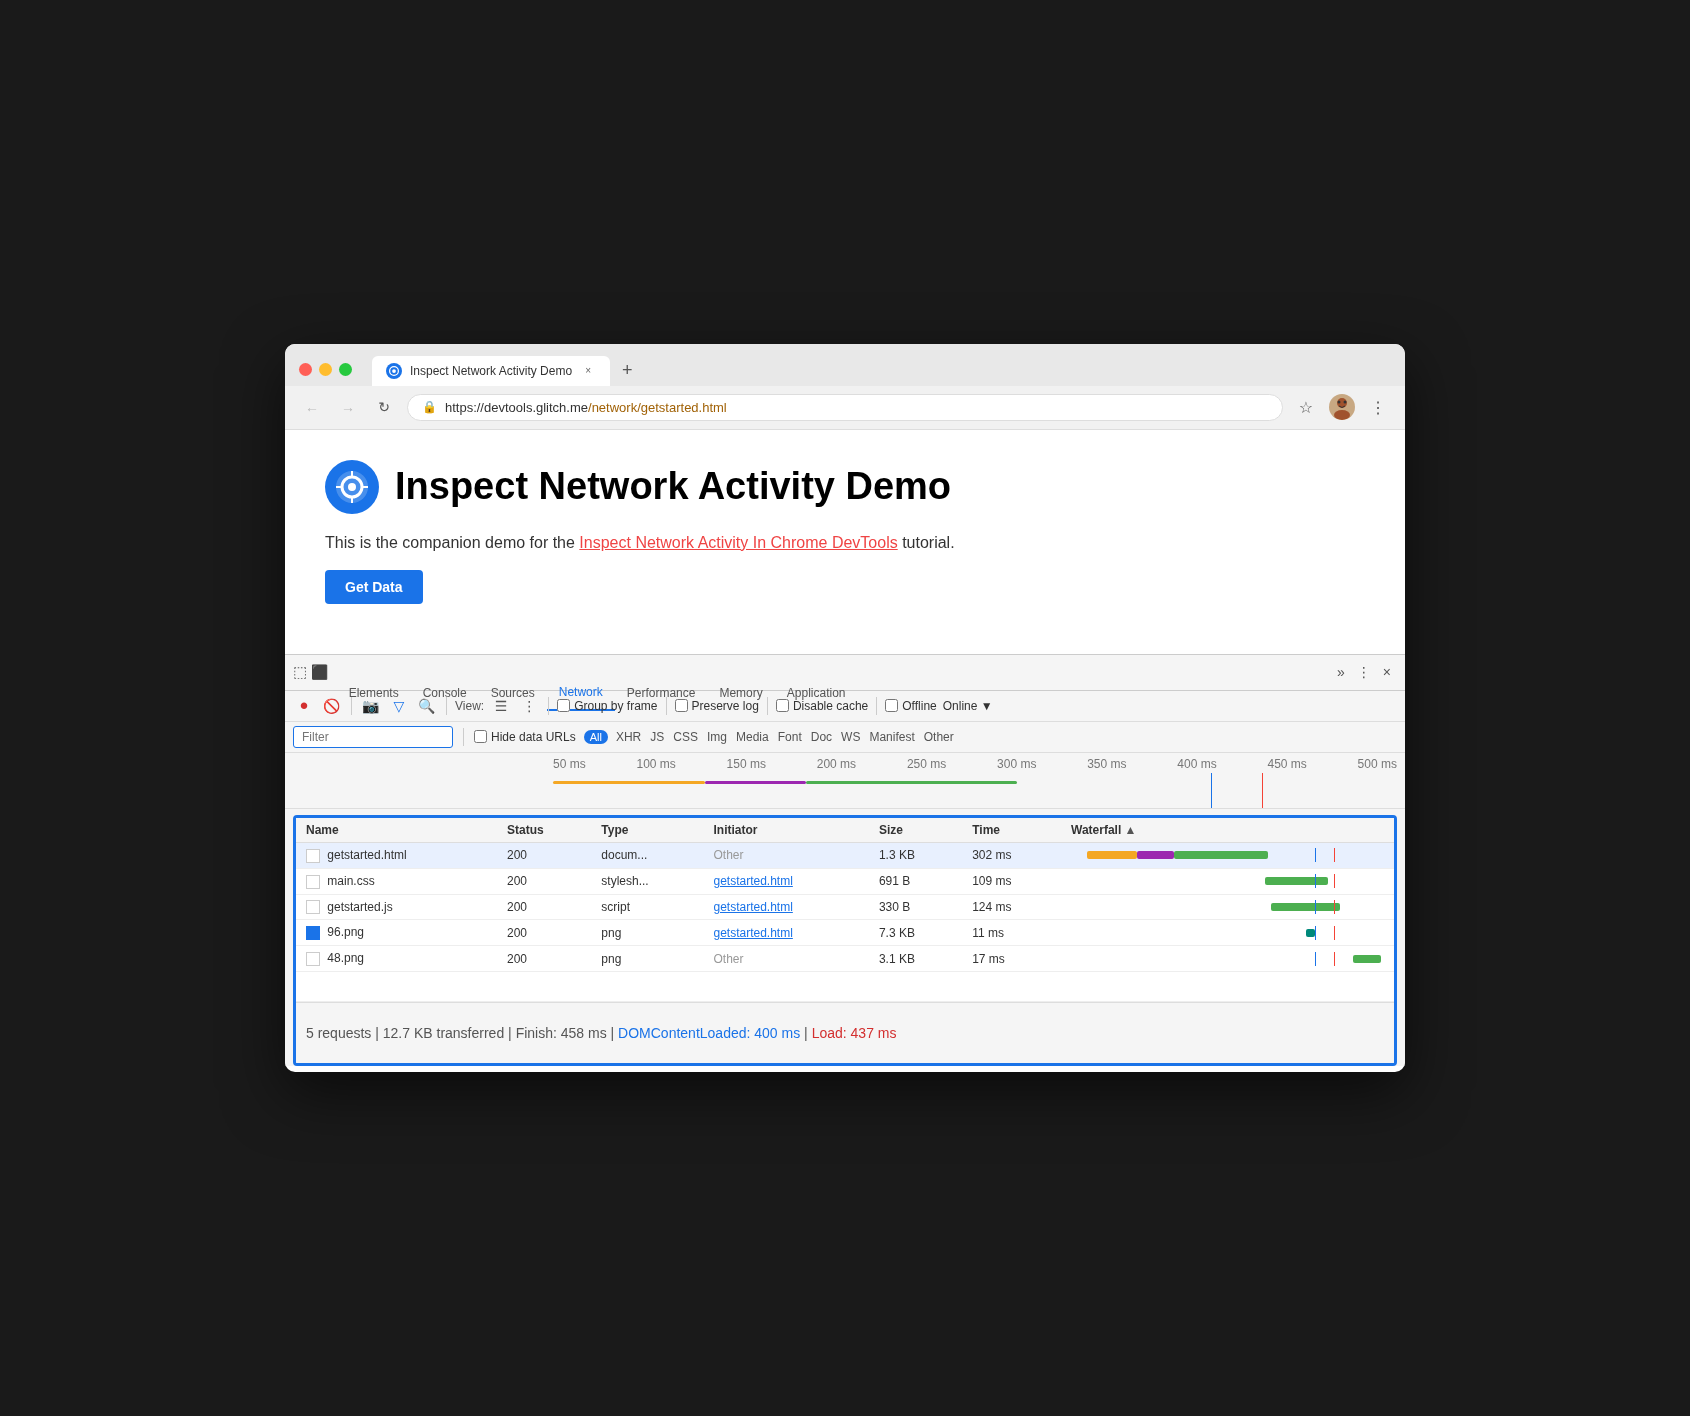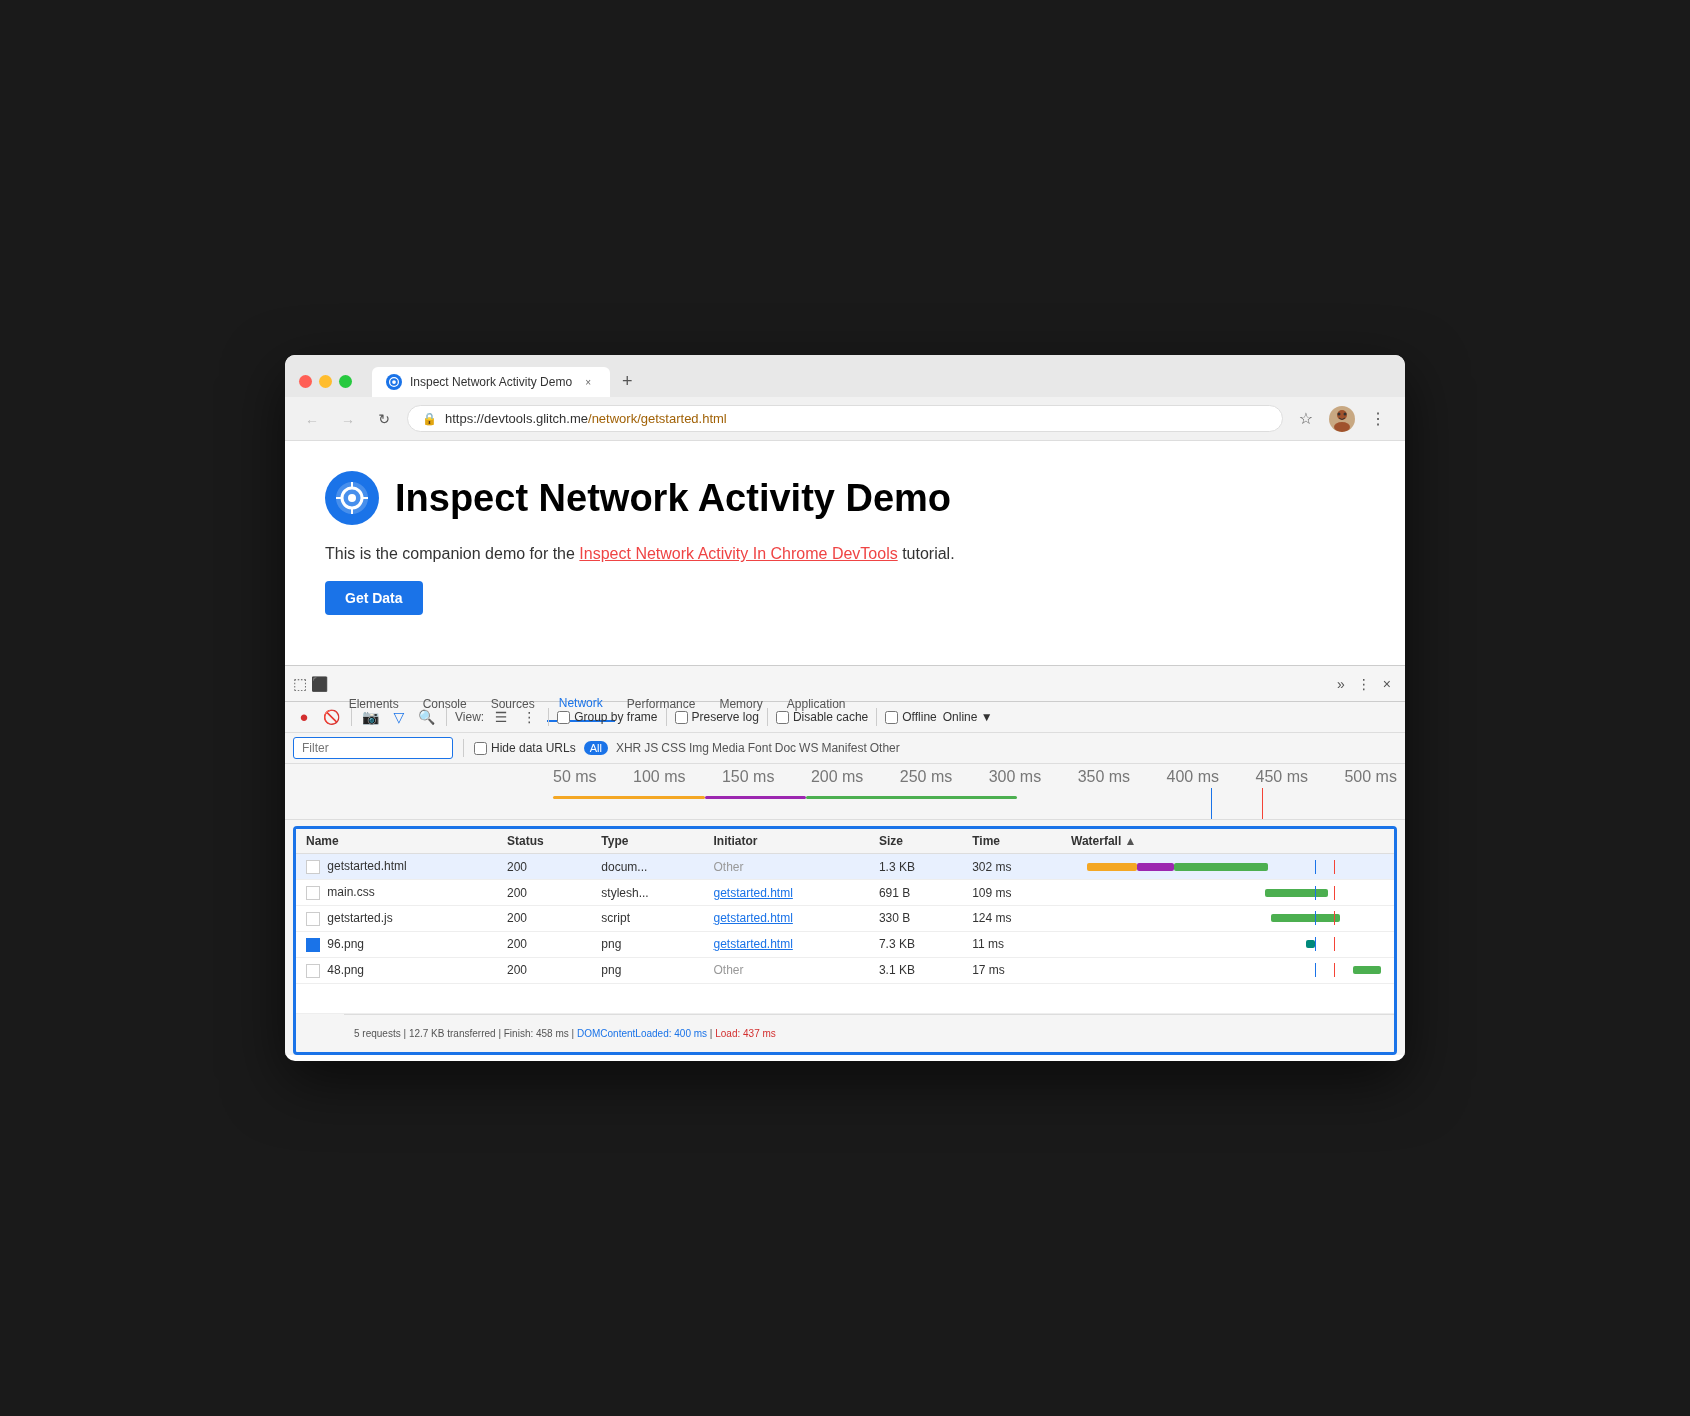--- a/index.html
+++ b/index.html
@@ -304,42 +304,42 @@
       border-radius: 2px;
       cursor: pointer;
     }
     .filter-tag.active {
       background: #1a73e8;
       color: #fff;
       border-radius: 10px;
     }
     .filter-types {
       display: flex;
-      gap: 3px;
+      gap: 9px;
       align-items: center;
     }
     .filter-type {
       font-size: 12px;
       color: #555;
       cursor: pointer;
     }
 
     
     .timeline {
       background: #f5f5f5;
       border-bottom: 1px solid #ddd;
       padding: 4px 8px 0 8px;
       position: relative;
       height: 56px;
       overflow: hidden;
     }
     .timeline-scale {
       display: flex;
       justify-content: space-between;
-      font-size: 16px;
+      font-size: 12px;
       color: #777;
       padding-bottom: 2px;
       margin-left: 260px;
     }
     .timeline-chart {
       position: relative;
       height: 36px;
       margin-left: 260px;
     }
     .tl-bar {
@@ -441,24 +441,23 @@
       width: 1px;
       height: 14px;
     }
     .wf-vline-blue { background: #1a73e8; }
     .wf-vline-red { background: #f44336; }
 
     
     .devtools-status {
       background: #f5f5f5;
       border-top: 1px solid #ddd;
-      padding: 13px 10px;
-      font-size: 10px;
-      color: #555;
-      margin-left: 48px;
+      padding: 22px 10px;
+      font-size: 14px;
+      color: #555;
     }
     .status-blue { color: #1a73e8; }
     .status-red { color: #d32f2f; }
   </style>
 </head>
 <body>
 
 <div class="browser-window">
 
   <div class="title-bar">

